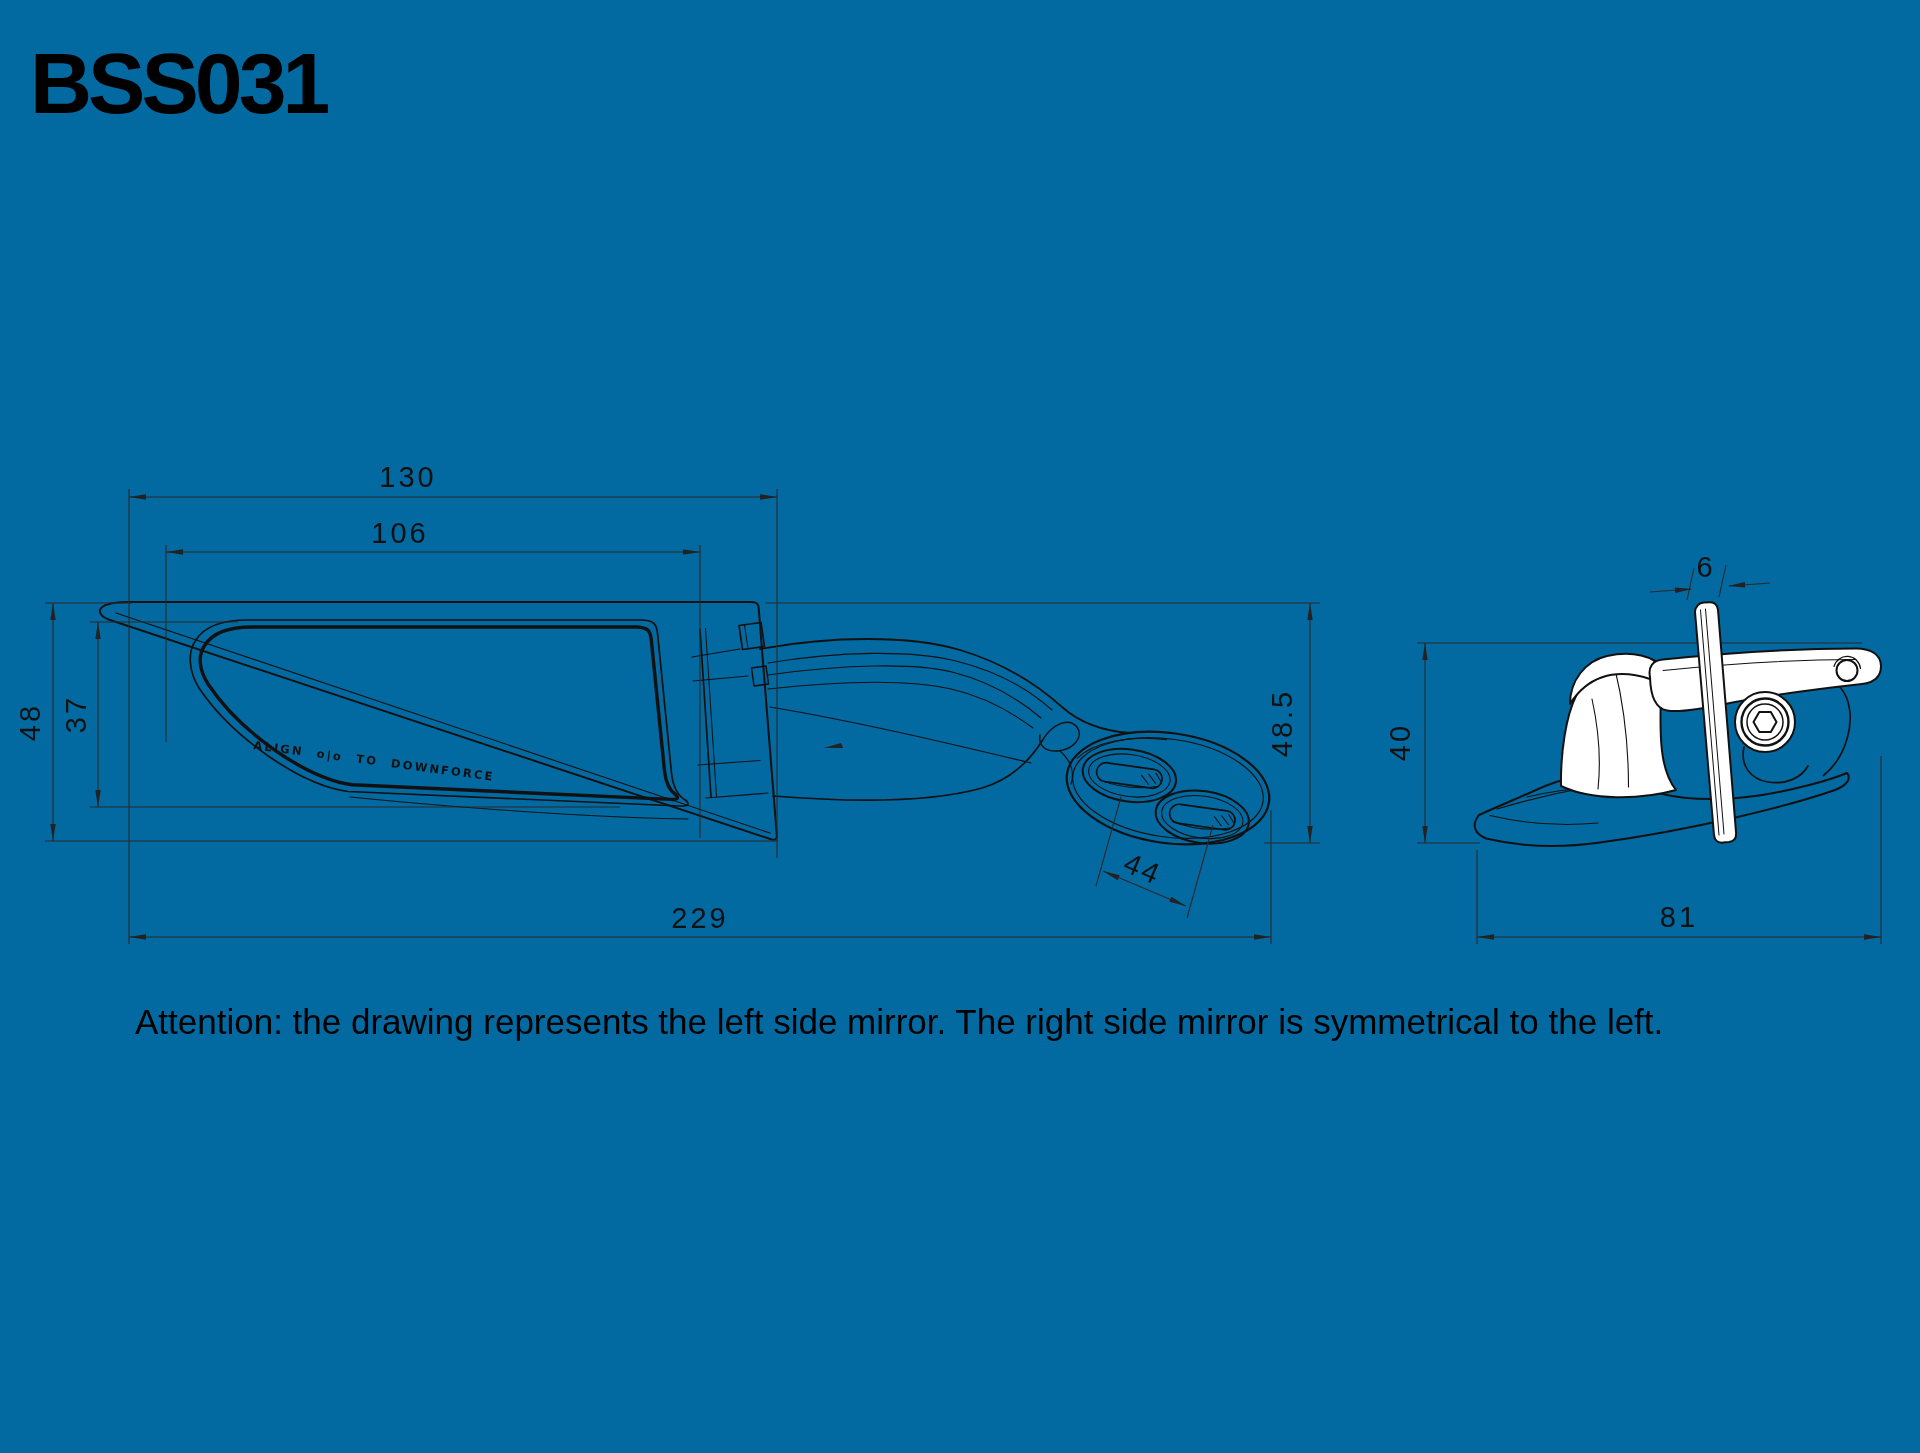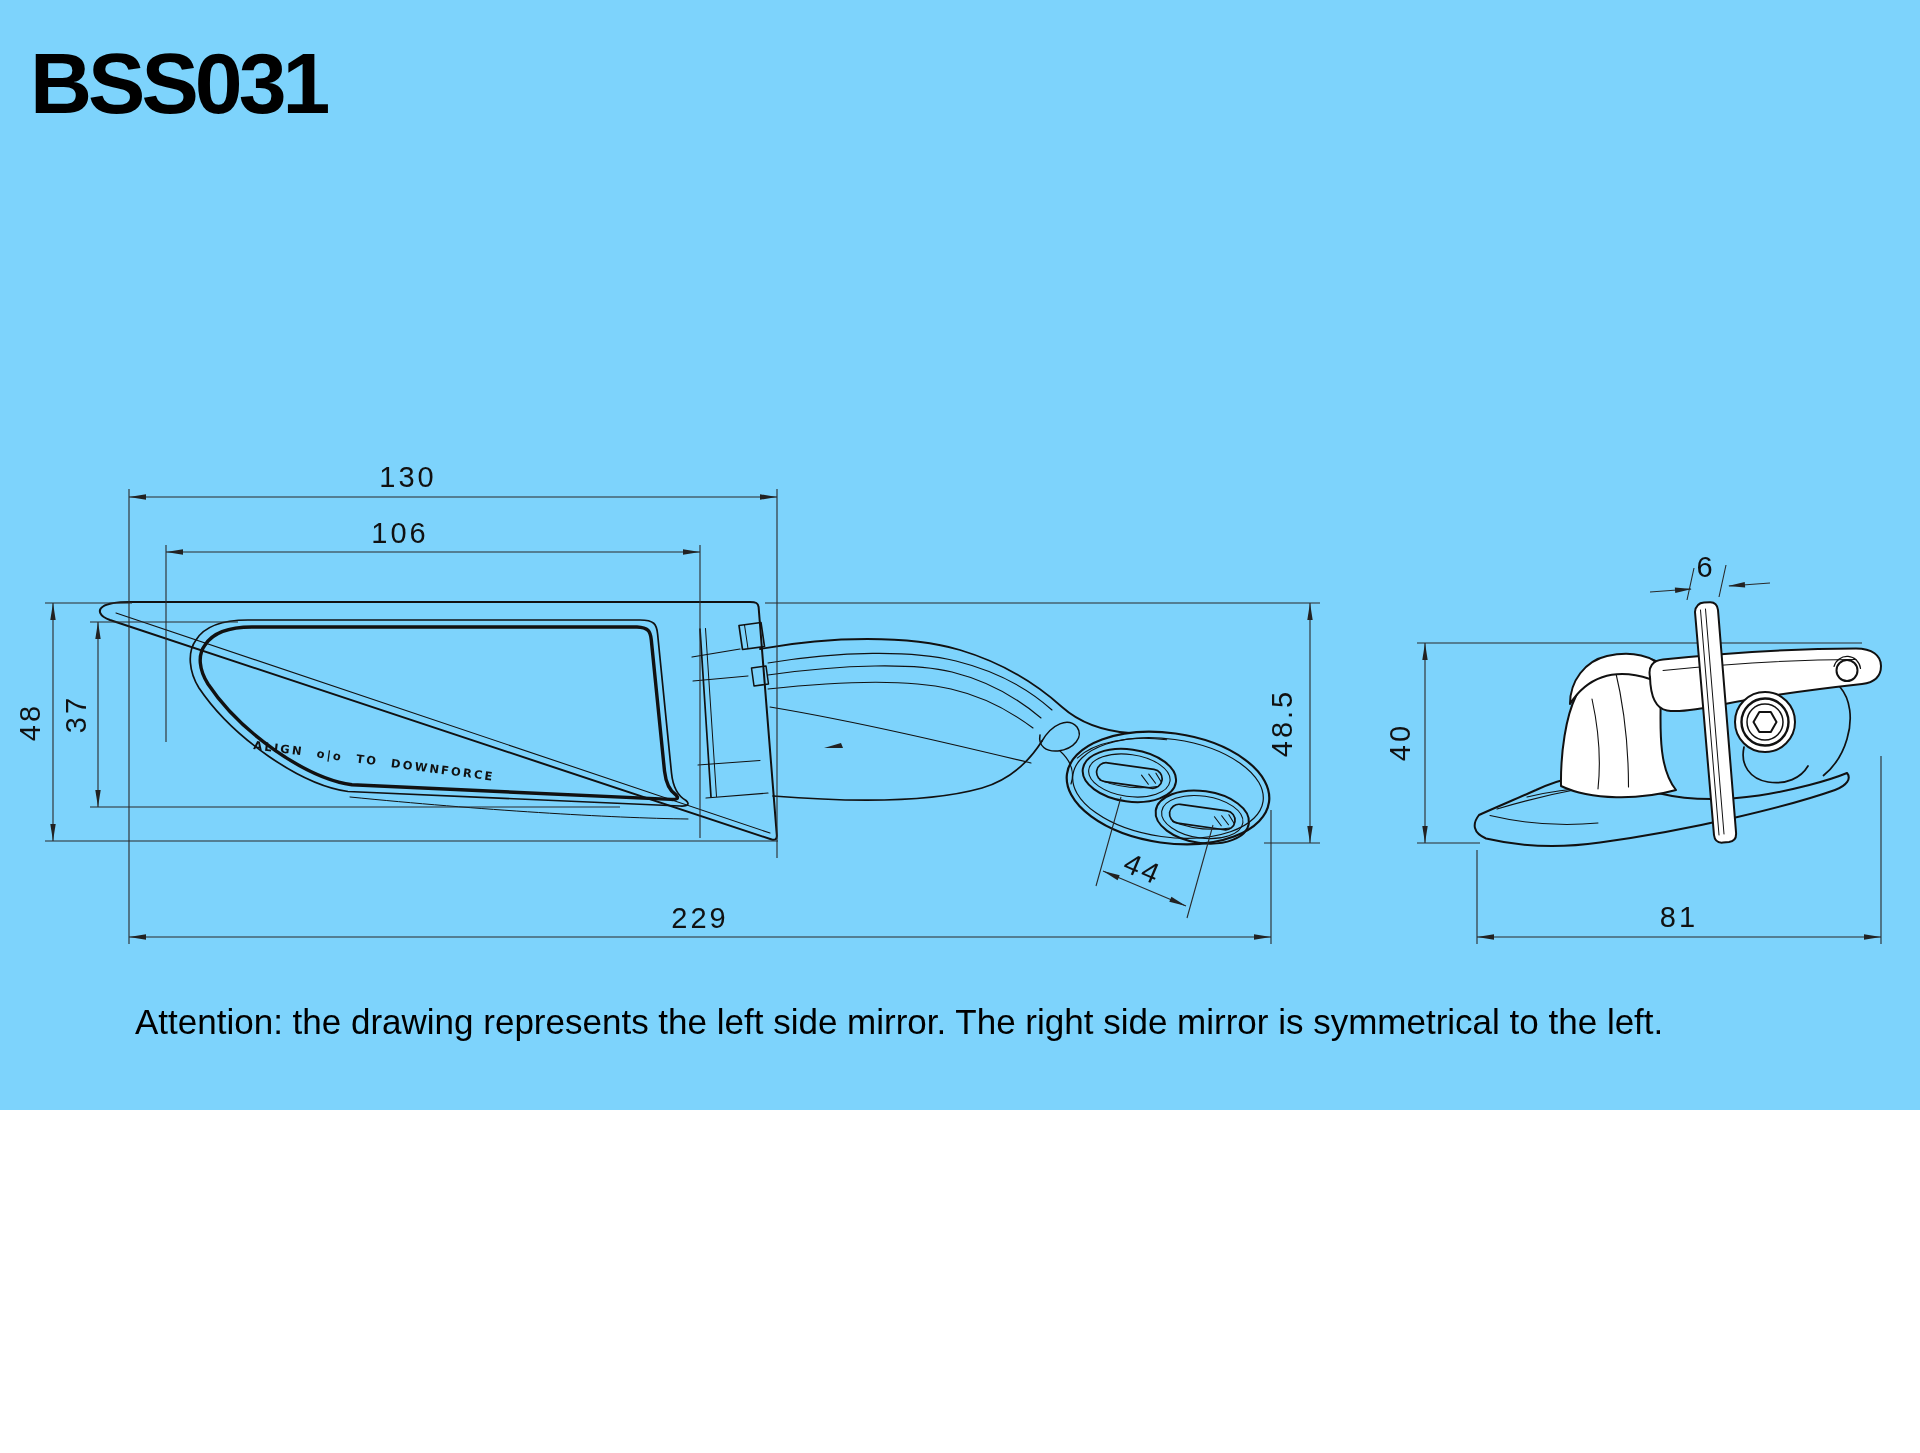--- a/index.html
+++ b/index.html
@@ -1,16 +1,16 @@
 <!DOCTYPE html>
 <html><head>
 <meta charset="utf-8">
 <style>
   html,body{margin:0;padding:0;background:#ffffff;}
-  .page{position:relative;width:1920px;height:1110px;background:#7dd3fc;overflow:hidden;}
+  .page{position:relative;width:1920px;height:1453px;background:#0369a1;overflow:hidden;}
   svg{display:block;}
   .ol{stroke:#111;fill:none;stroke-width:2;stroke-linecap:round;stroke-linejoin:round;}
   .w15{stroke-width:1.5}.w12{stroke-width:1.2}.w11{stroke-width:1.1}.w10{stroke-width:1}
   .w17{stroke-width:1.7}.w18{stroke-width:1.8}.w22{stroke-width:2.2}.w24{stroke-width:2.4}
   .thick{stroke-width:3.4}
   .whitefill{fill:#fff;stroke:#111;stroke-width:2;stroke-linejoin:round;}
   .dim{stroke:#2a2a2a;stroke-width:1.1;fill:none;}
   .ah{fill:#222;stroke:none;}
   .dim-text{font-family:"Liberation Sans",sans-serif;font-size:29px;letter-spacing:3px;fill:#111;text-anchor:middle;}
   .title-text{font-family:"Liberation Sans",sans-serif;font-weight:bold;font-size:86px;letter-spacing:-4px;fill:#000;}

